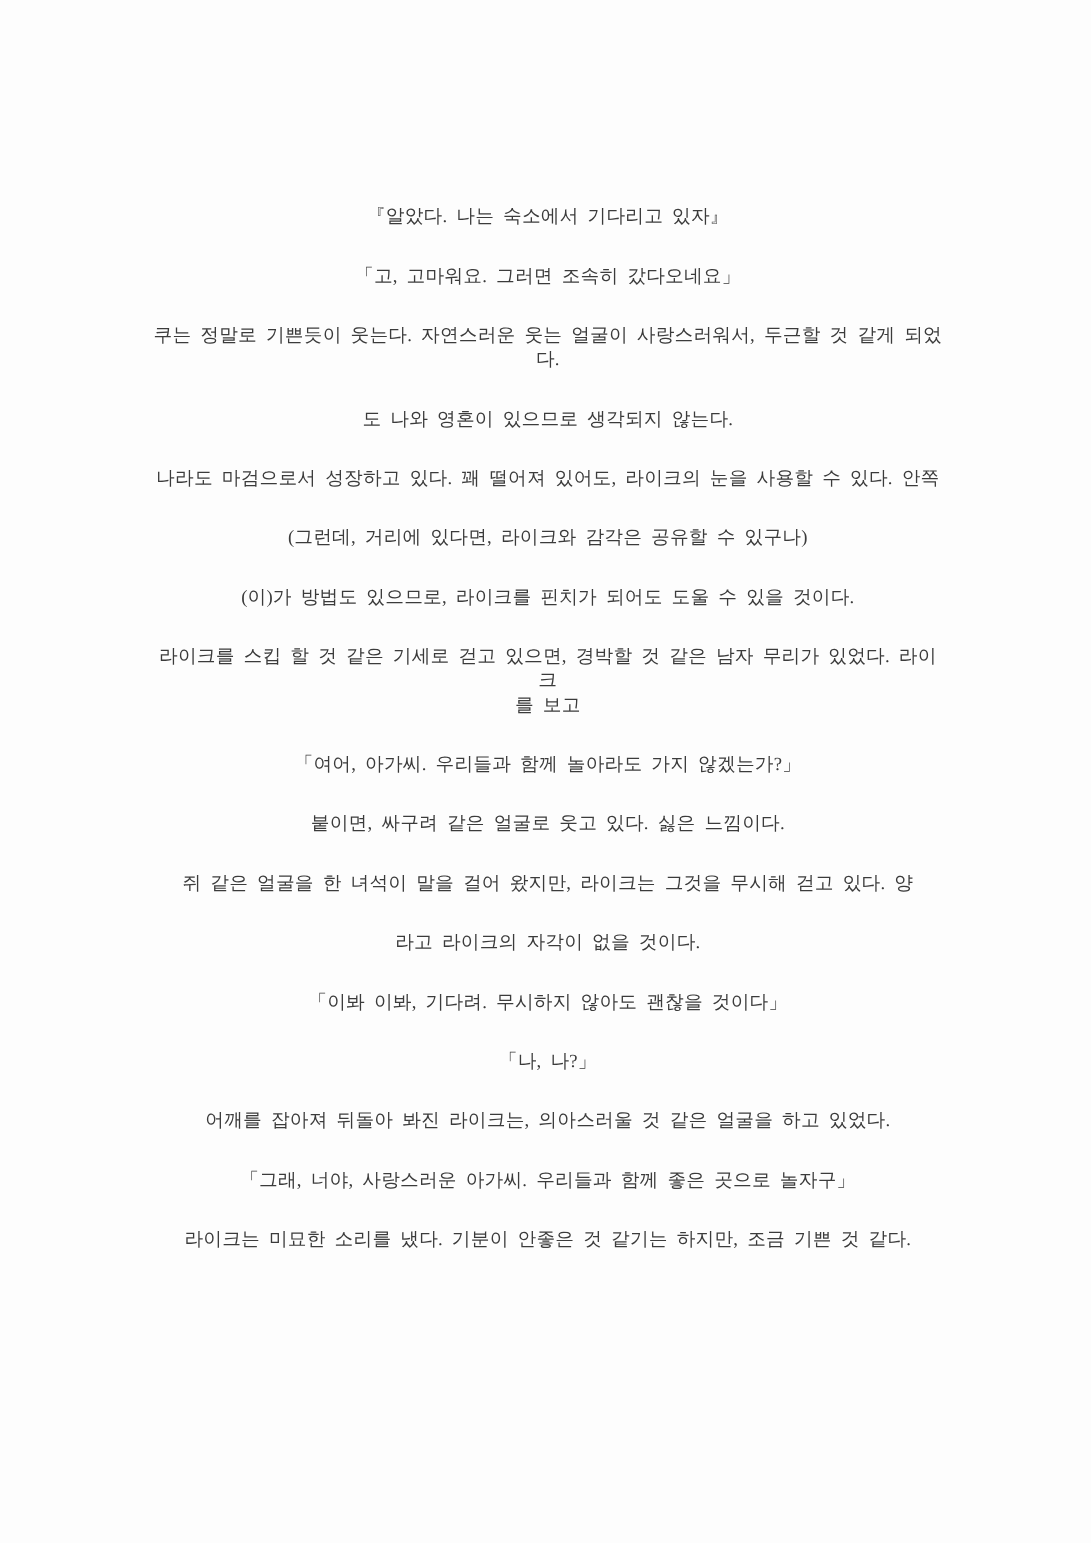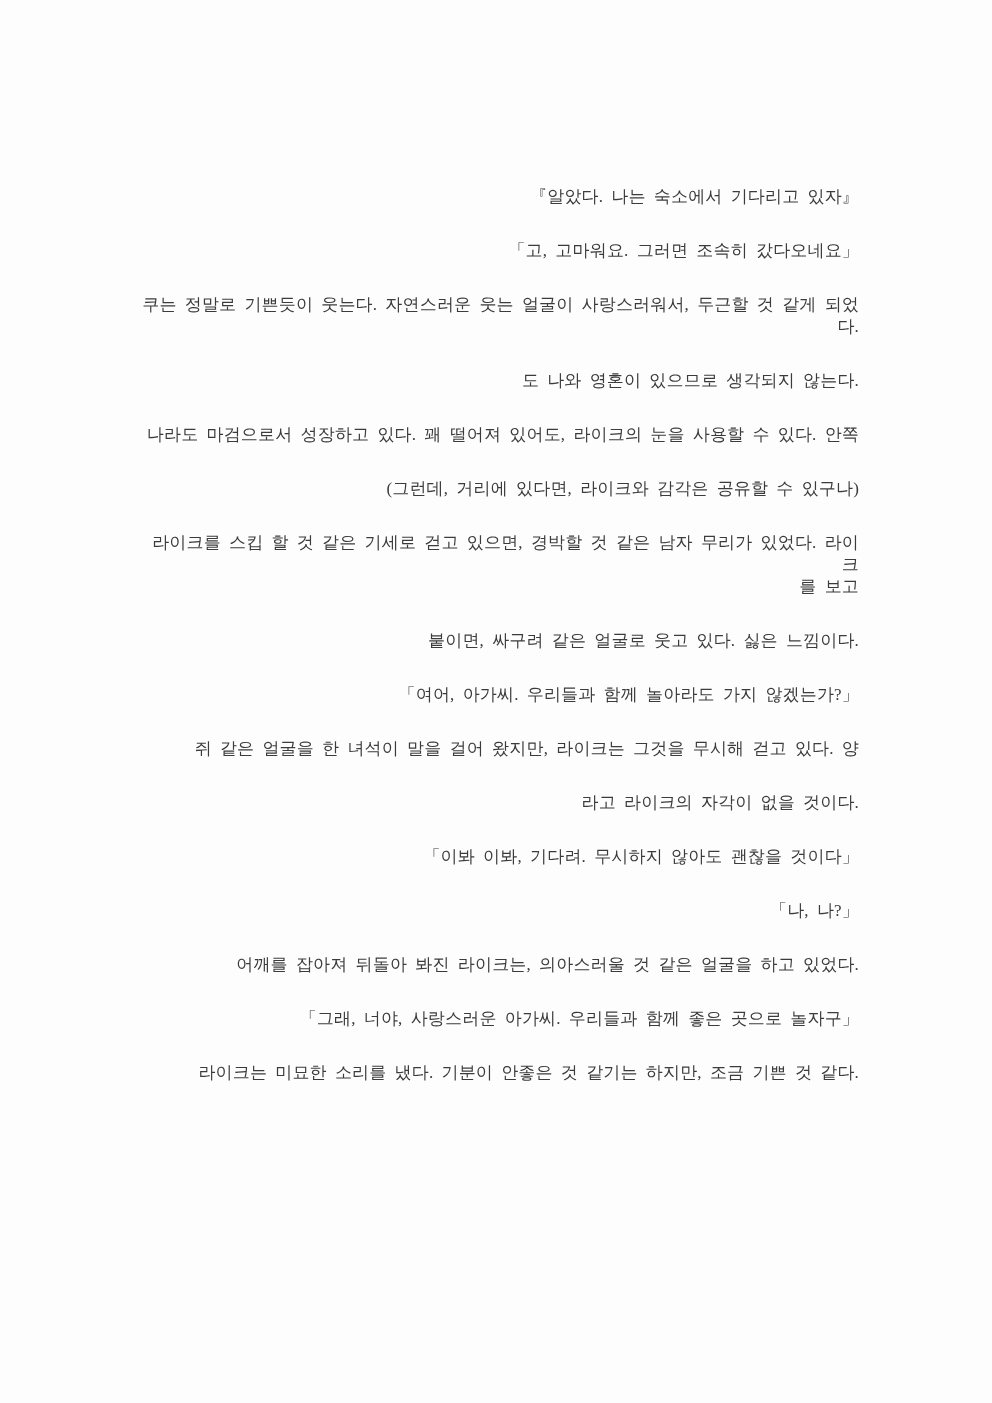--- a/index.html
+++ b/index.html
@@ -22,21 +22,21 @@
     left: 137px;
     width: 722px;
     color: #3b3b3b;
   }
   .para {
     margin: 0 0 32px 0;
     font-size: 17px;
     line-height: 22px;
     word-spacing: 0.22em;
     letter-spacing: 0.01em;
-    text-align: right;
+    text-align: center;
     font-family: Liberation Serif, serif;
   }
   .para .line {
     display: block;
   }
 </style>
 </head>
 <body>
 
 <div class="page">
@@ -60,32 +60,35 @@
       </p>
 
     <p class="para">
         <span class="line">나라도 마검으로서 성장하고 있다. 꽤 떨어져 있어도, 라이크의 눈을 사용할 수 있다. 안쪽</span>
       </p>
 
     <p class="para">
         <span class="line">(그런데, 거리에 있다면, 라이크와 감각은 공유할 수 있구나)</span>
       </p>
 
+    <p class="para">
+        <span class="line">(이)가 방법도 있으므로, 라이크를 핀치가 되어도 도울 수 있을 것이다.</span>
+      </p>
 
     <p class="para">
         <span class="line">라이크를 스킵 할 것 같은 기세로 걷고 있으면, 경박할 것 같은 남자 무리가 있었다. 라이크</span>
         <span class="line">를 보고</span>
       </p>
 
     <p class="para">
-        <span class="line">붙이면, 싸구려 같은 얼굴로 웃고 있다. 싫은 느낌이다.</span>
+        <span class="line">「여어, 아가씨. 우리들과 함께 놀아라도 가지 않겠는가?」</span>
       </p>
 
     <p class="para">
-        <span class="line">「여어, 아가씨. 우리들과 함께 놀아라도 가지 않겠는가?」</span>
+        <span class="line">붙이면, 싸구려 같은 얼굴로 웃고 있다. 싫은 느낌이다.</span>
       </p>
 
     <p class="para">
         <span class="line">쥐 같은 얼굴을 한 녀석이 말을 걸어 왔지만, 라이크는 그것을 무시해 걷고 있다. 양</span>
       </p>
 
     <p class="para">
         <span class="line">라고 라이크의 자각이 없을 것이다.</span>
       </p>
 

